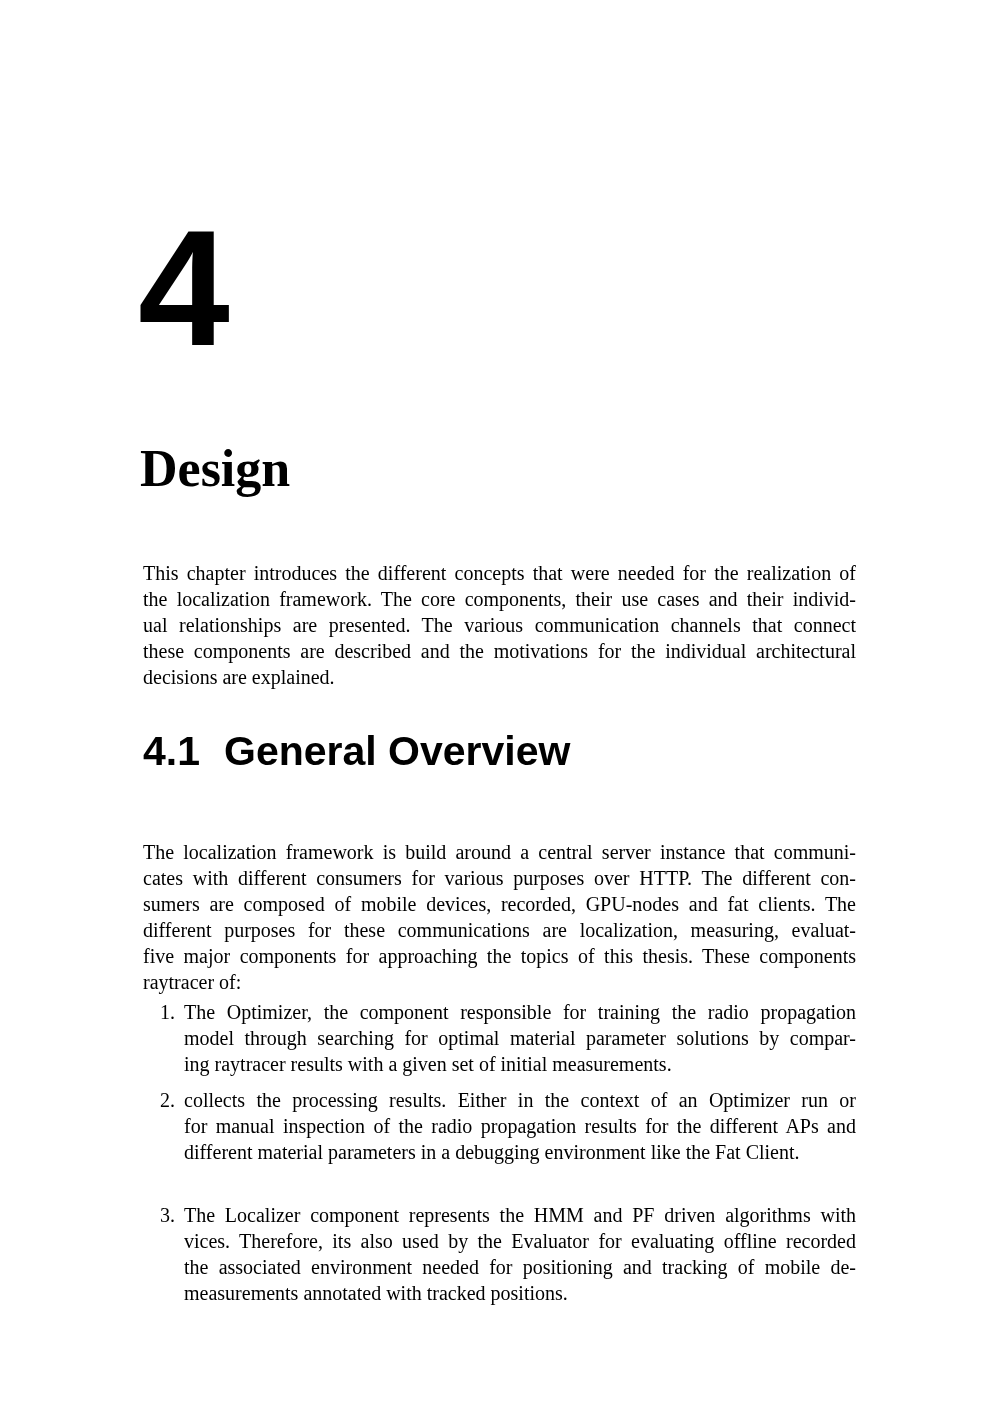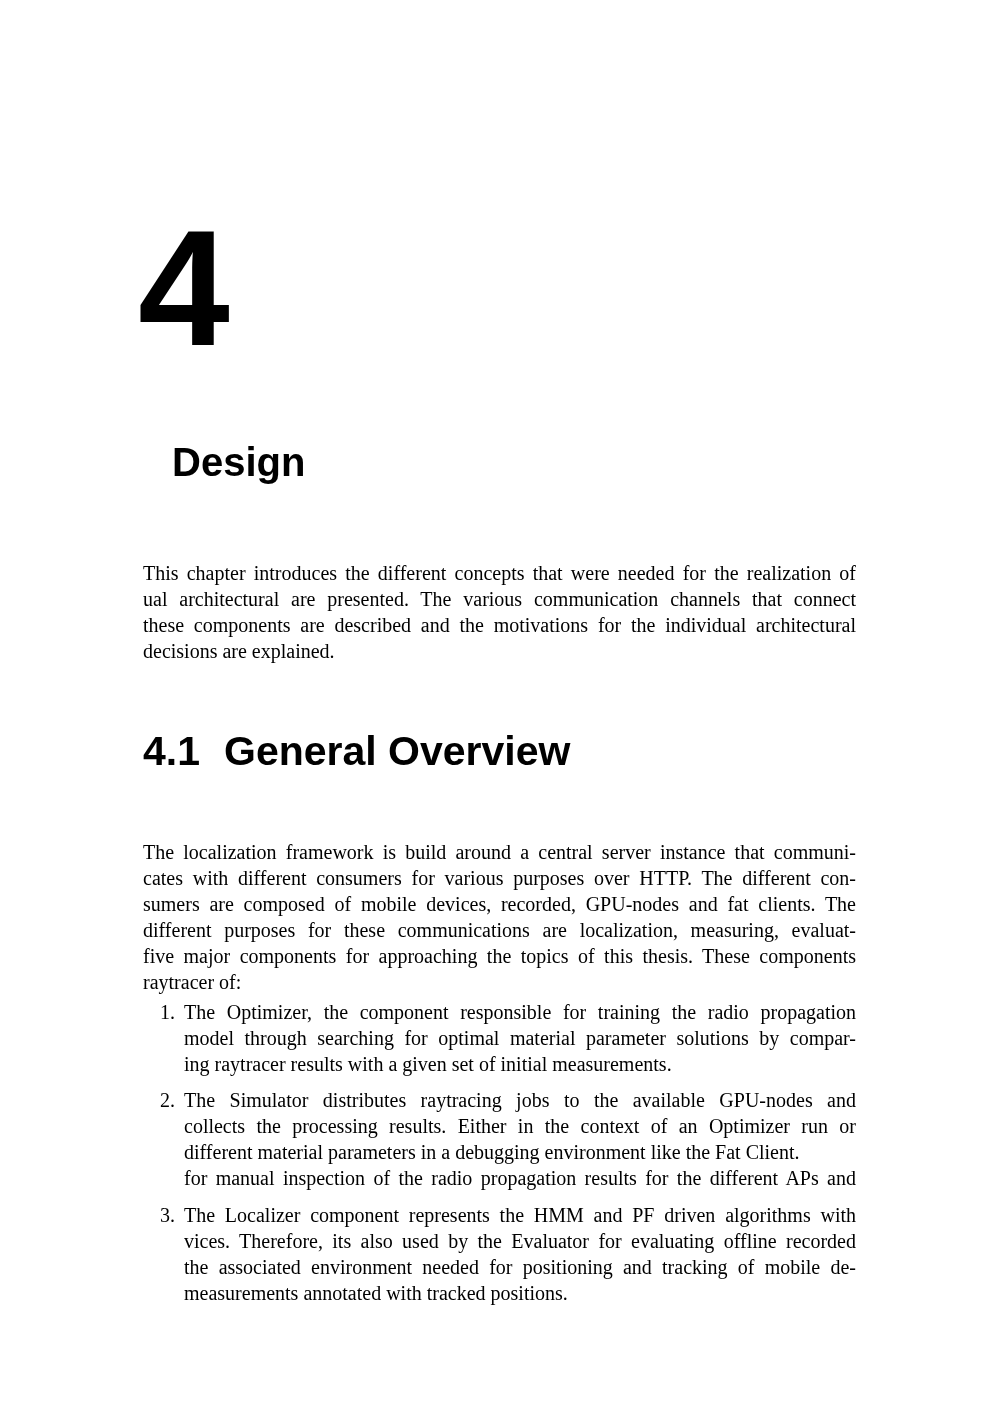--- a/index.html
+++ b/index.html
@@ -18,25 +18,24 @@
     top: 206px;
     font-family: "Liberation Sans", "DejaVu Sans", sans-serif;
     font-weight: 700;
     font-size: 165px;
     line-height: 1;
   }
   .chapter-title {
     position: absolute;
     left: 140px;
     top: 438px;
-    font-family: Liberation Sans, sans-serif;
+    font-family: Liberation Serif, serif;
     font-weight: 700;
-    font-size: 40px;
+    font-size: 52px;
     line-height: 1.2;
-    margin-left: 32px;
   }
   .section-heading {
     position: absolute;
     left: 143px;
     top: 727px;
     display: flex;
     font-family: "Liberation Sans", "DejaVu Sans", sans-serif;
     font-weight: 700;
     font-size: 41px;
     line-height: 1.2;
@@ -92,21 +91,22 @@
 <body>
 
 <div class="page">
 
   <div class="chapter-number">4</div>
 
   <div class="chapter-title">Design</div>
 
   <div class="para para-intro">
     <div class="jline">This chapter introduces the different concepts that were needed for the realization of</div>
-    <div class="jline">ual architectural are presented. The various communication channels that connect</div>
+    <div class="jline">the localization framework. The core components, their use cases and their individ-</div>
+    <div class="jline">ual relationships are presented. The various communication channels that connect</div>
     <div class="jline">these components are described and the motivations for the individual architectural</div>
     <div class="jline last">decisions are explained.</div>
   </div>
 
   <div class="section-heading">
     <span class="sec-num">4.1</span>
     <span class="sec-title">General Overview</span>
   </div>
 
   <div class="para para-body">
@@ -123,24 +123,23 @@
     <div class="item-lines">
       <div class="jline">The Optimizer, the component responsible for training the radio propagation</div>
       <div class="jline">model through searching for optimal material parameter solutions by compar-</div>
       <div class="jline last">ing raytracer results with a given set of initial measurements.</div>
     </div>
   </div>
 
   <div class="list-item item-2">
     <span class="marker">2.</span>
     <div class="item-lines">
-      <div class="jline">The Simulator distributes raytracing jobs to the available GPU-nodes and</div>
       <div class="jline">collects the processing results. Either in the context of an Optimizer run or</div>
+      <div class="jline">for manual inspection of the radio propagation results for the different APs and</div>
       <div class="jline last">different material parameters in a debugging environment like the Fat Client.</div>
-      <div class="jline">for manual inspection of the radio propagation results for the different APs and</div>
     </div>
   </div>
 
   <div class="list-item item-3">
     <span class="marker">3.</span>
     <div class="item-lines">
       <div class="jline">The Localizer component represents the HMM and PF driven algorithms with</div>
       <div class="jline">vices. Therefore, its also used by the Evaluator for evaluating offline recorded</div>
       <div class="jline">the associated environment needed for positioning and tracking of mobile de-</div>
       <div class="jline last">measurements annotated with tracked positions.</div>

